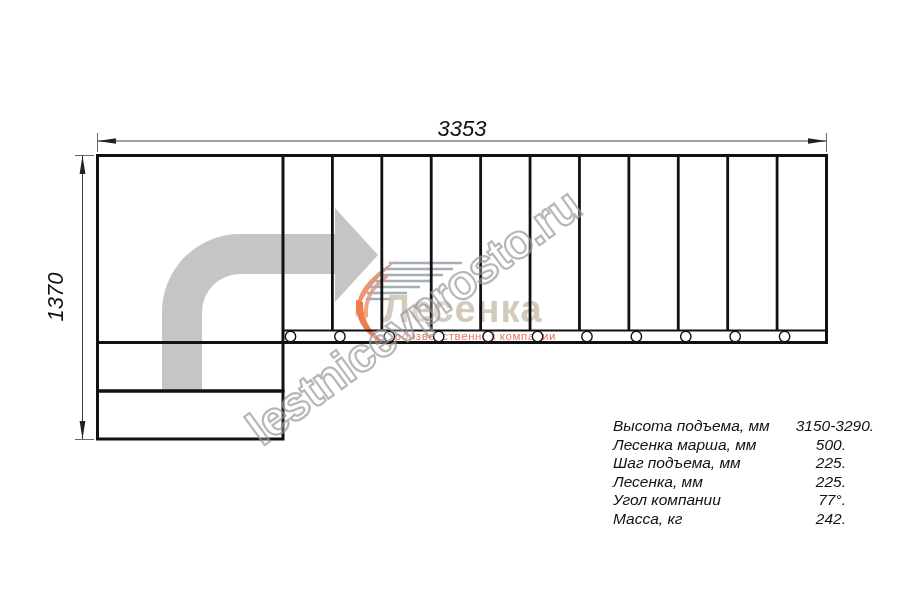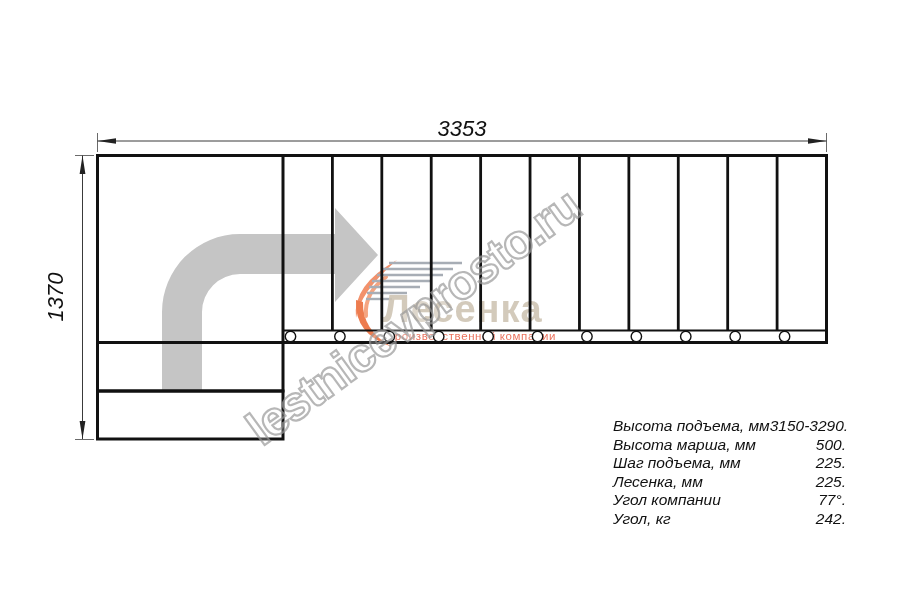--- a/index.html
+++ b/index.html
@@ -18,23 +18,23 @@
   .dimhead{fill:#222;stroke:none;}
   .dimtext{
     font-family:"Liberation Sans",sans-serif;font-style:italic;
     font-size:22px;fill:#111;
   }
   
   .spec-table{
     position:absolute;left:613px;top:417px;width:233px;
     font-style:italic;font-size:15.5px;color:#111;
   }
-  .spec-row{display:flex;justify-content:space-between;line-height:18.5px;}
+  .spec-row{display:flex;justify-content:space-between;line-height:18.5px;gap:10px;}
   .spec-label{white-space:nowrap;}
-  .spec-value{white-space:nowrap;text-align:left;}
+  .spec-value{white-space:nowrap;text-align:left;margin-left:16px;}
   
   .logo-brand{
     font-family:"Liberation Sans",sans-serif;font-weight:bold;
     font-size:38px;fill:rgba(206,196,180,0.9);letter-spacing:1px;
   }
   .logo-tagline{
     font-family:"Liberation Sans",sans-serif;
     font-size:11.5px;fill:rgba(226,60,30,0.72);letter-spacing:0.6px;
   }
   .watermark-text{
@@ -128,33 +128,33 @@
 
     <text class="watermark-text" transform="translate(262,447) rotate(-36)">lestnicevprosto.ru</text>
   </svg>
 
   <div class="spec-table">
     <div class="spec-row">
       <span class="spec-label">Высота подъема, мм</span>
       <span class="spec-value">3150-3290.</span>
     </div>
     <div class="spec-row">
-      <span class="spec-label">Высота марша, мм</span>
+      <span class="spec-label">Лесенка марша, мм</span>
       <span class="spec-value">500.</span>
     </div>
     <div class="spec-row">
       <span class="spec-label">Шаг подъема, мм</span>
       <span class="spec-value">225.</span>
     </div>
     <div class="spec-row">
       <span class="spec-label">Лесенка, мм</span>
       <span class="spec-value">225.</span>
     </div>
     <div class="spec-row">
       <span class="spec-label">Угол компании</span>
       <span class="spec-value">77°.</span>
     </div>
     <div class="spec-row">
-      <span class="spec-label">Угол, кг</span>
+      <span class="spec-label">Масса, кг</span>
       <span class="spec-value">242.</span>
     </div>
   </div>
 </div>
 
 </body></html>

